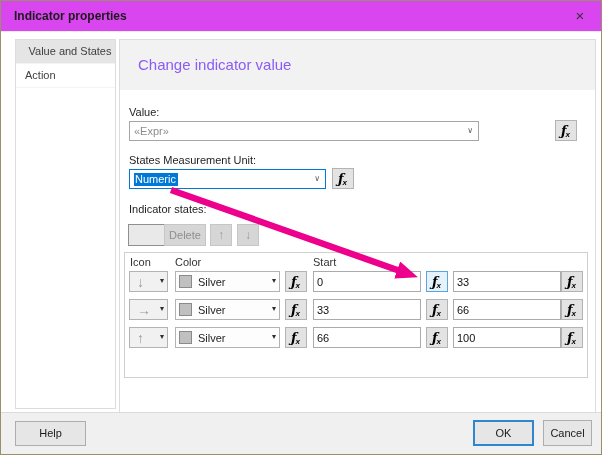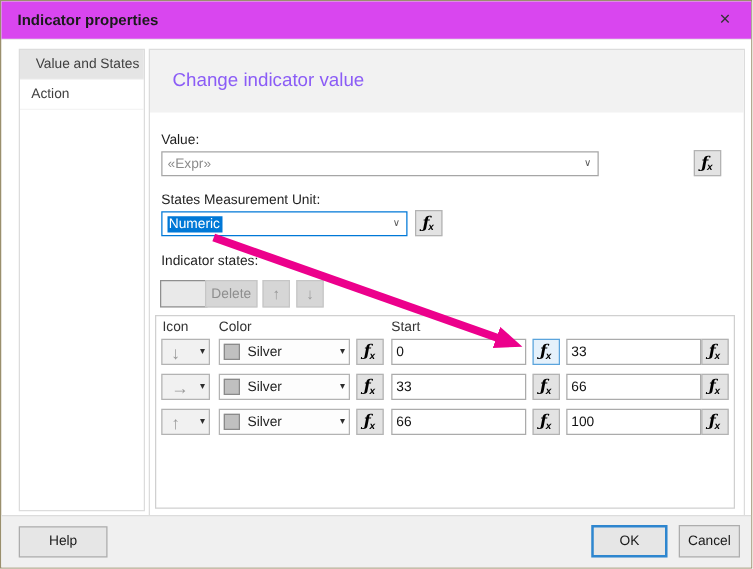--- a/index.html
+++ b/index.html
@@ -49,21 +49,21 @@
   #value-fx { left:435px; top:80px; }
   #unit-fx { left:212px; top:128px; }
 
   .toolbtn { position:absolute; top:184px; height:22px; box-sizing:border-box; font-size:11px;
              text-align:center; line-height:20px; }
   #add-btn    { left:8px;  width:31px; background:#e9e9e9; border:1px solid #8f8f8f; color:#101010;padding-left:36px; }
   #delete-btn { left:44px; width:42px; background:#d6d6d6; border:1px solid #c6c6c6; color:#8e8e8e; }
   #up-btn     { left:90px;  width:22px; background:#d6d6d6; border:1px solid #c6c6c6; color:#9a9a9a; font-size:12px; }
   #down-btn   { left:117px; width:22px; background:#d6d6d6; border:1px solid #c6c6c6; color:#9a9a9a; font-size:12px; }
 
-  .groupbox { position:absolute; left:4px; top:212px; width:464px; height:155px;
+  .groupbox { position:absolute; left:4px; top:212px; width:464px; height:126px;
               box-sizing:border-box; border:1px solid #d0d0d0; background:#fff; }
   .col-header { position:absolute; top:3px; font-size:11px; color:#333; }
   #hdr-icon  { left:5px; }
   #hdr-color { left:50px; }
   #hdr-start { left:188px; }
   #hdr-end   { left:328px;margin-top:19px; }
 
   .trow { position:absolute; left:0; width:100%; height:21px; }
   #trow-0 { top:18px; } #trow-1 { top:46px; } #trow-2 { top:74px; }
 

